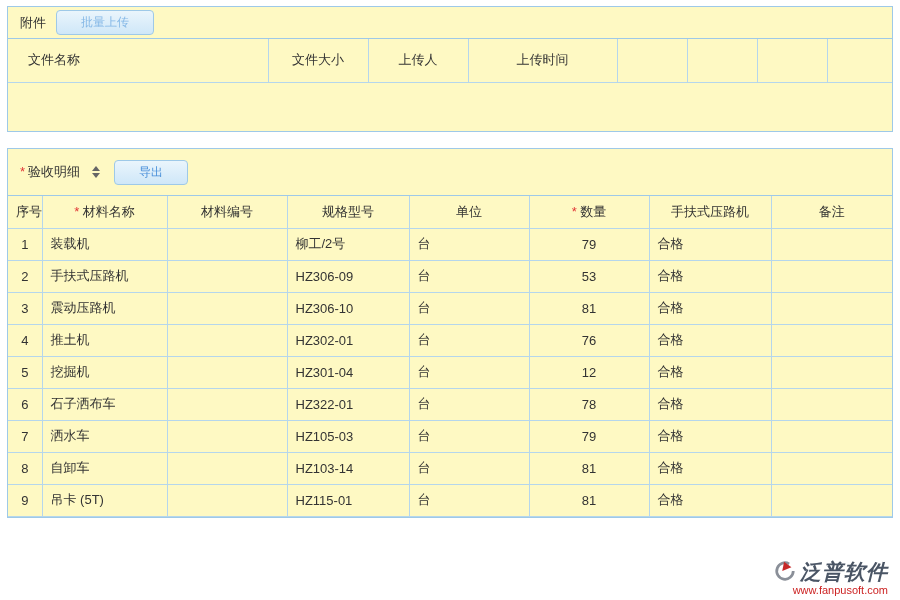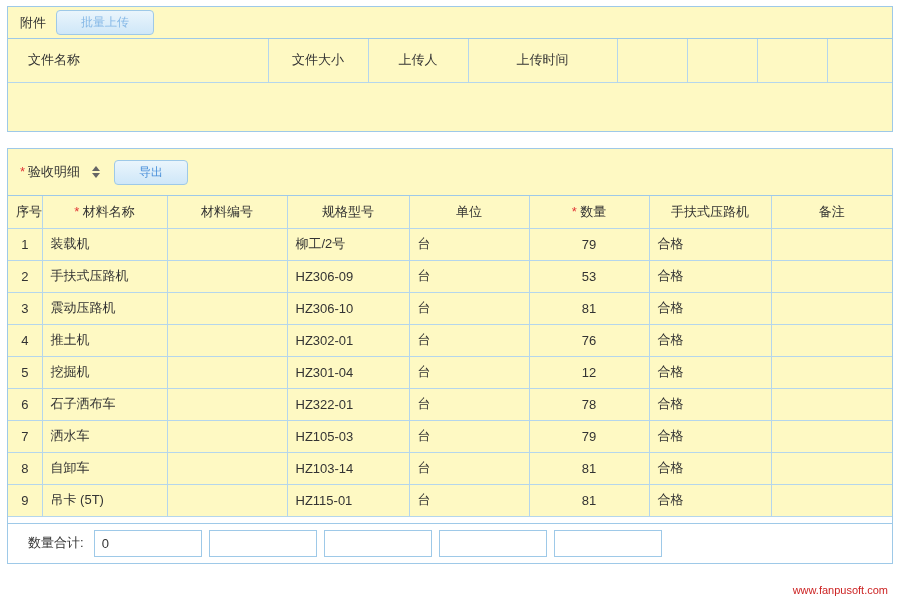--- a/index.html
+++ b/index.html
@@ -291,27 +291,26 @@
           <td class="c1">吊卡 (5T)</td>
           <td class="c2"></td>
           <td class="c3">HZ115-01</td>
           <td class="c4">台</td>
           <td class="c5">81</td>
           <td class="c6">合格</td>
           <td class="c7"></td>
         </tr>
       </tbody>
   </table>
-  <div class="summary">
-    <span class="summary-label">数量合计:</span>
-    <div style="display:flex">
-        <div class="sum-box">0</div>
-        <div class="sum-box"></div>
-        <div class="sum-box"></div>
-        <div class="sum-box"></div>
-        <div class="sum-box"></div>
-      </div>
-  </div>
 </div>
 
 <div class="watermark">
+  <div class="wm-top">
+    <span>
+      <svg width="22" height="22" viewBox="0 0 24 24">
+        <path d="M21 12a9 9 0 1 1-4.5-7.8" fill="none" stroke="#8a8f98" stroke-width="3"></path>
+        <path d="M11 2 L19 8 L9 12 Z" fill="#c62828"></path>
+      </svg>
+    </span>
+    <span class="wm-brand">泛普软件</span>
+  </div>
   <div class="wm-url">www.fanpusoft.com</div>
 </div>
 
 </body></html>

